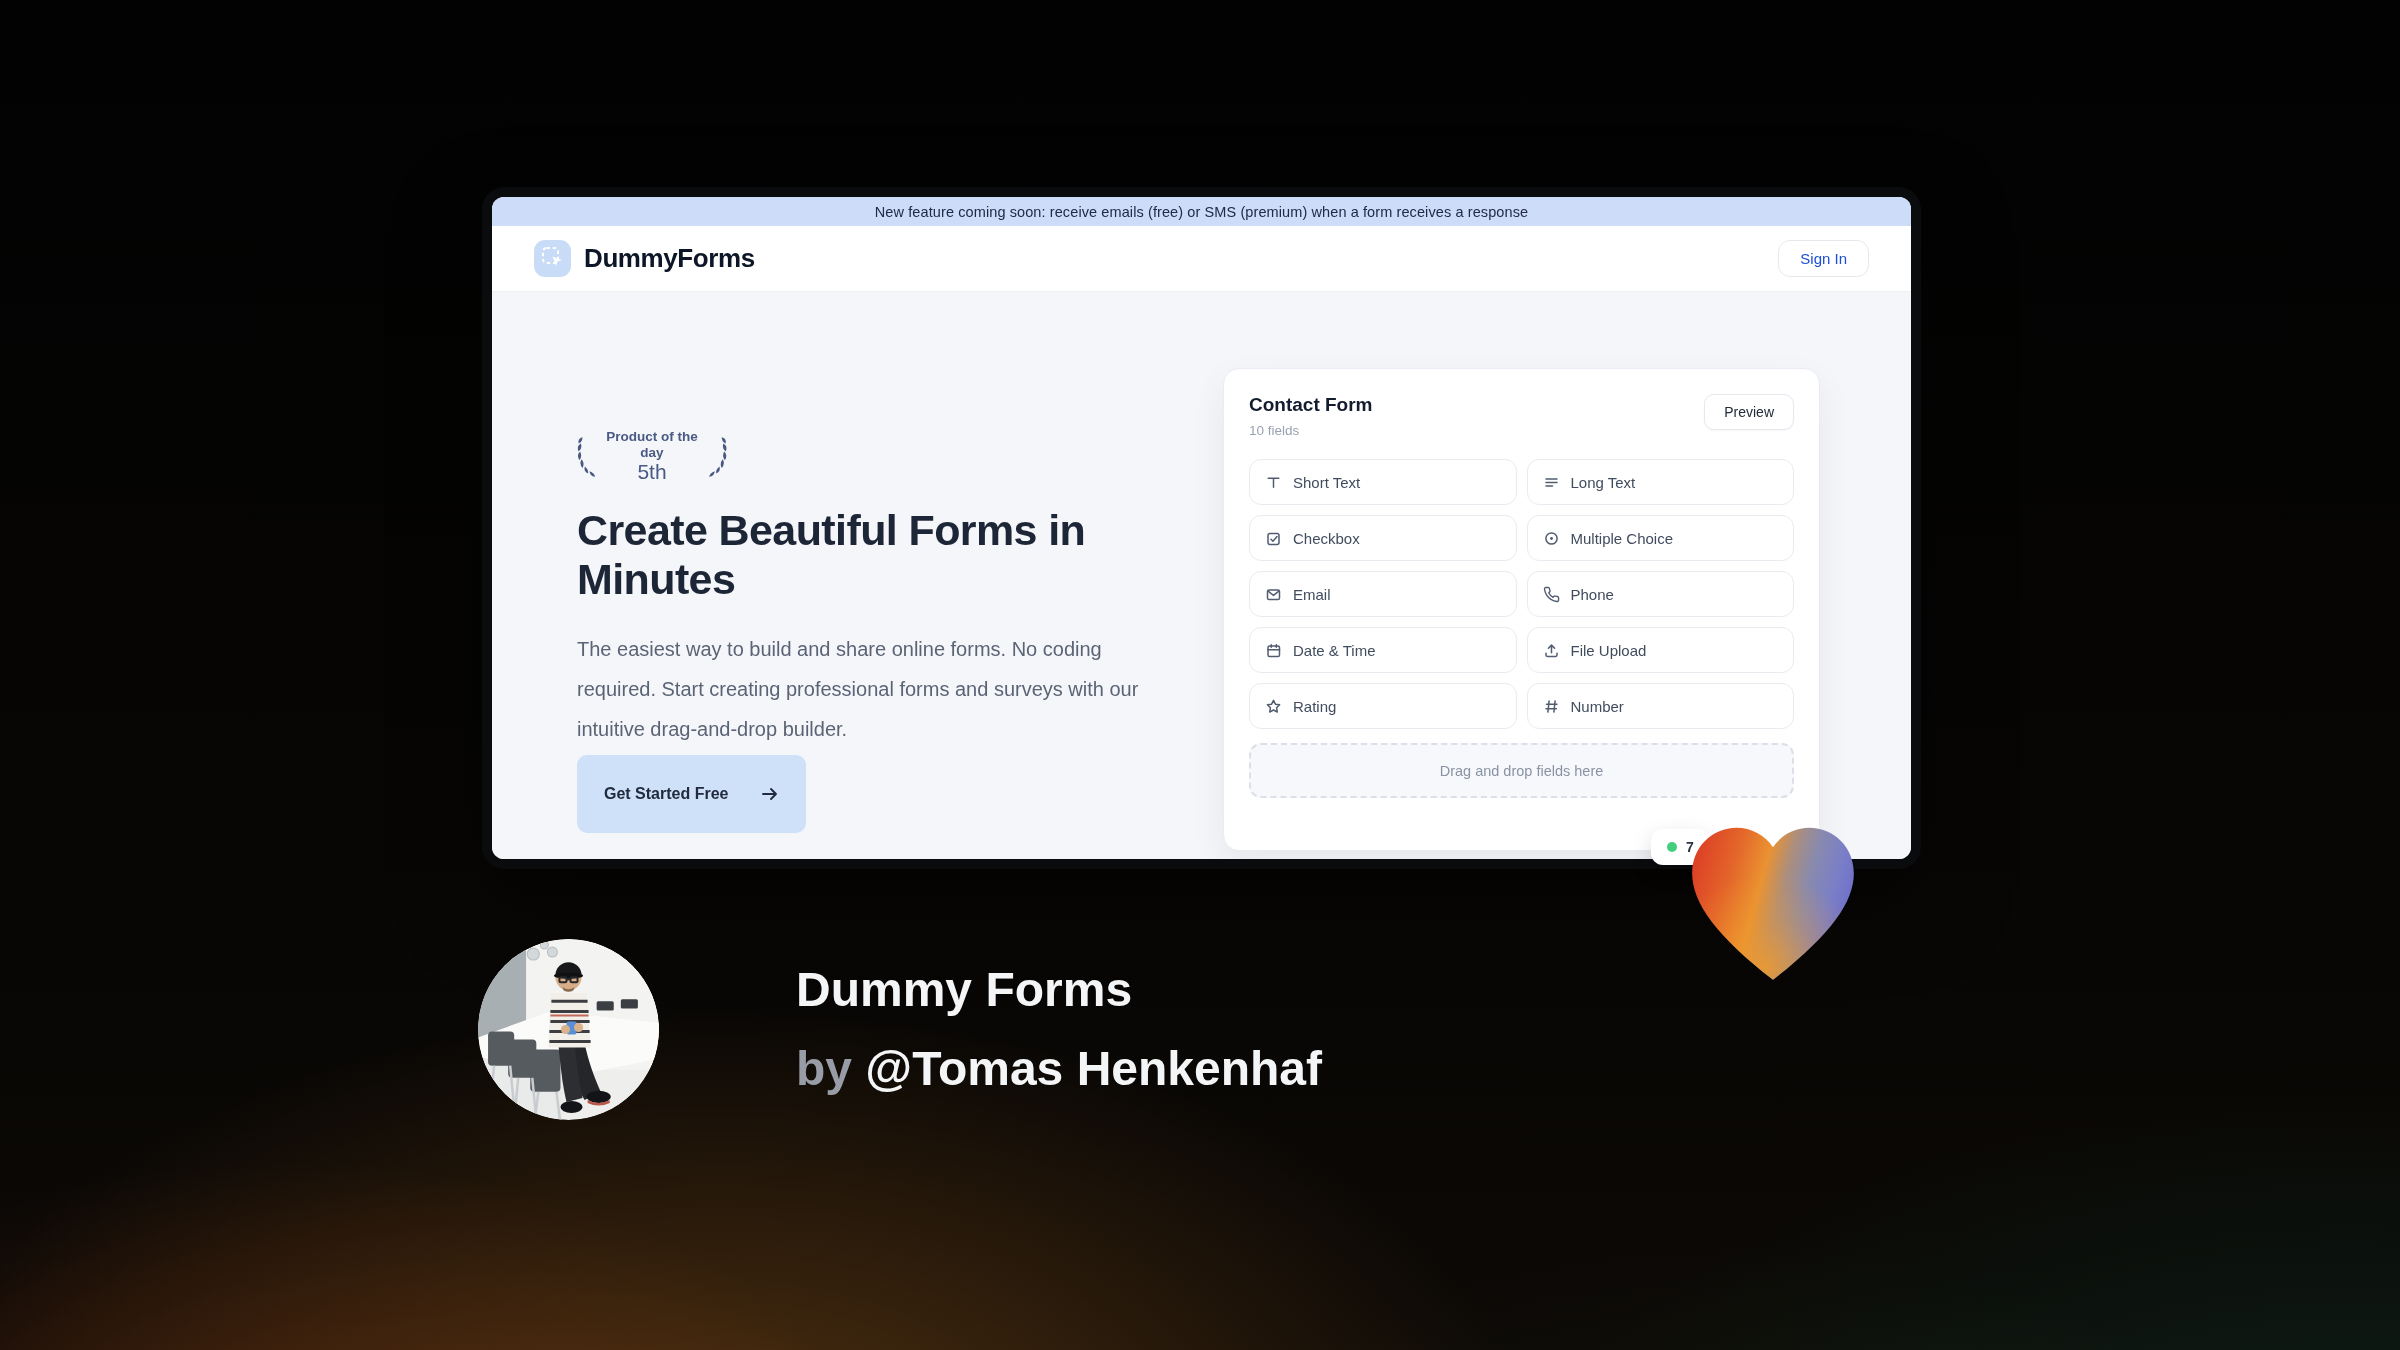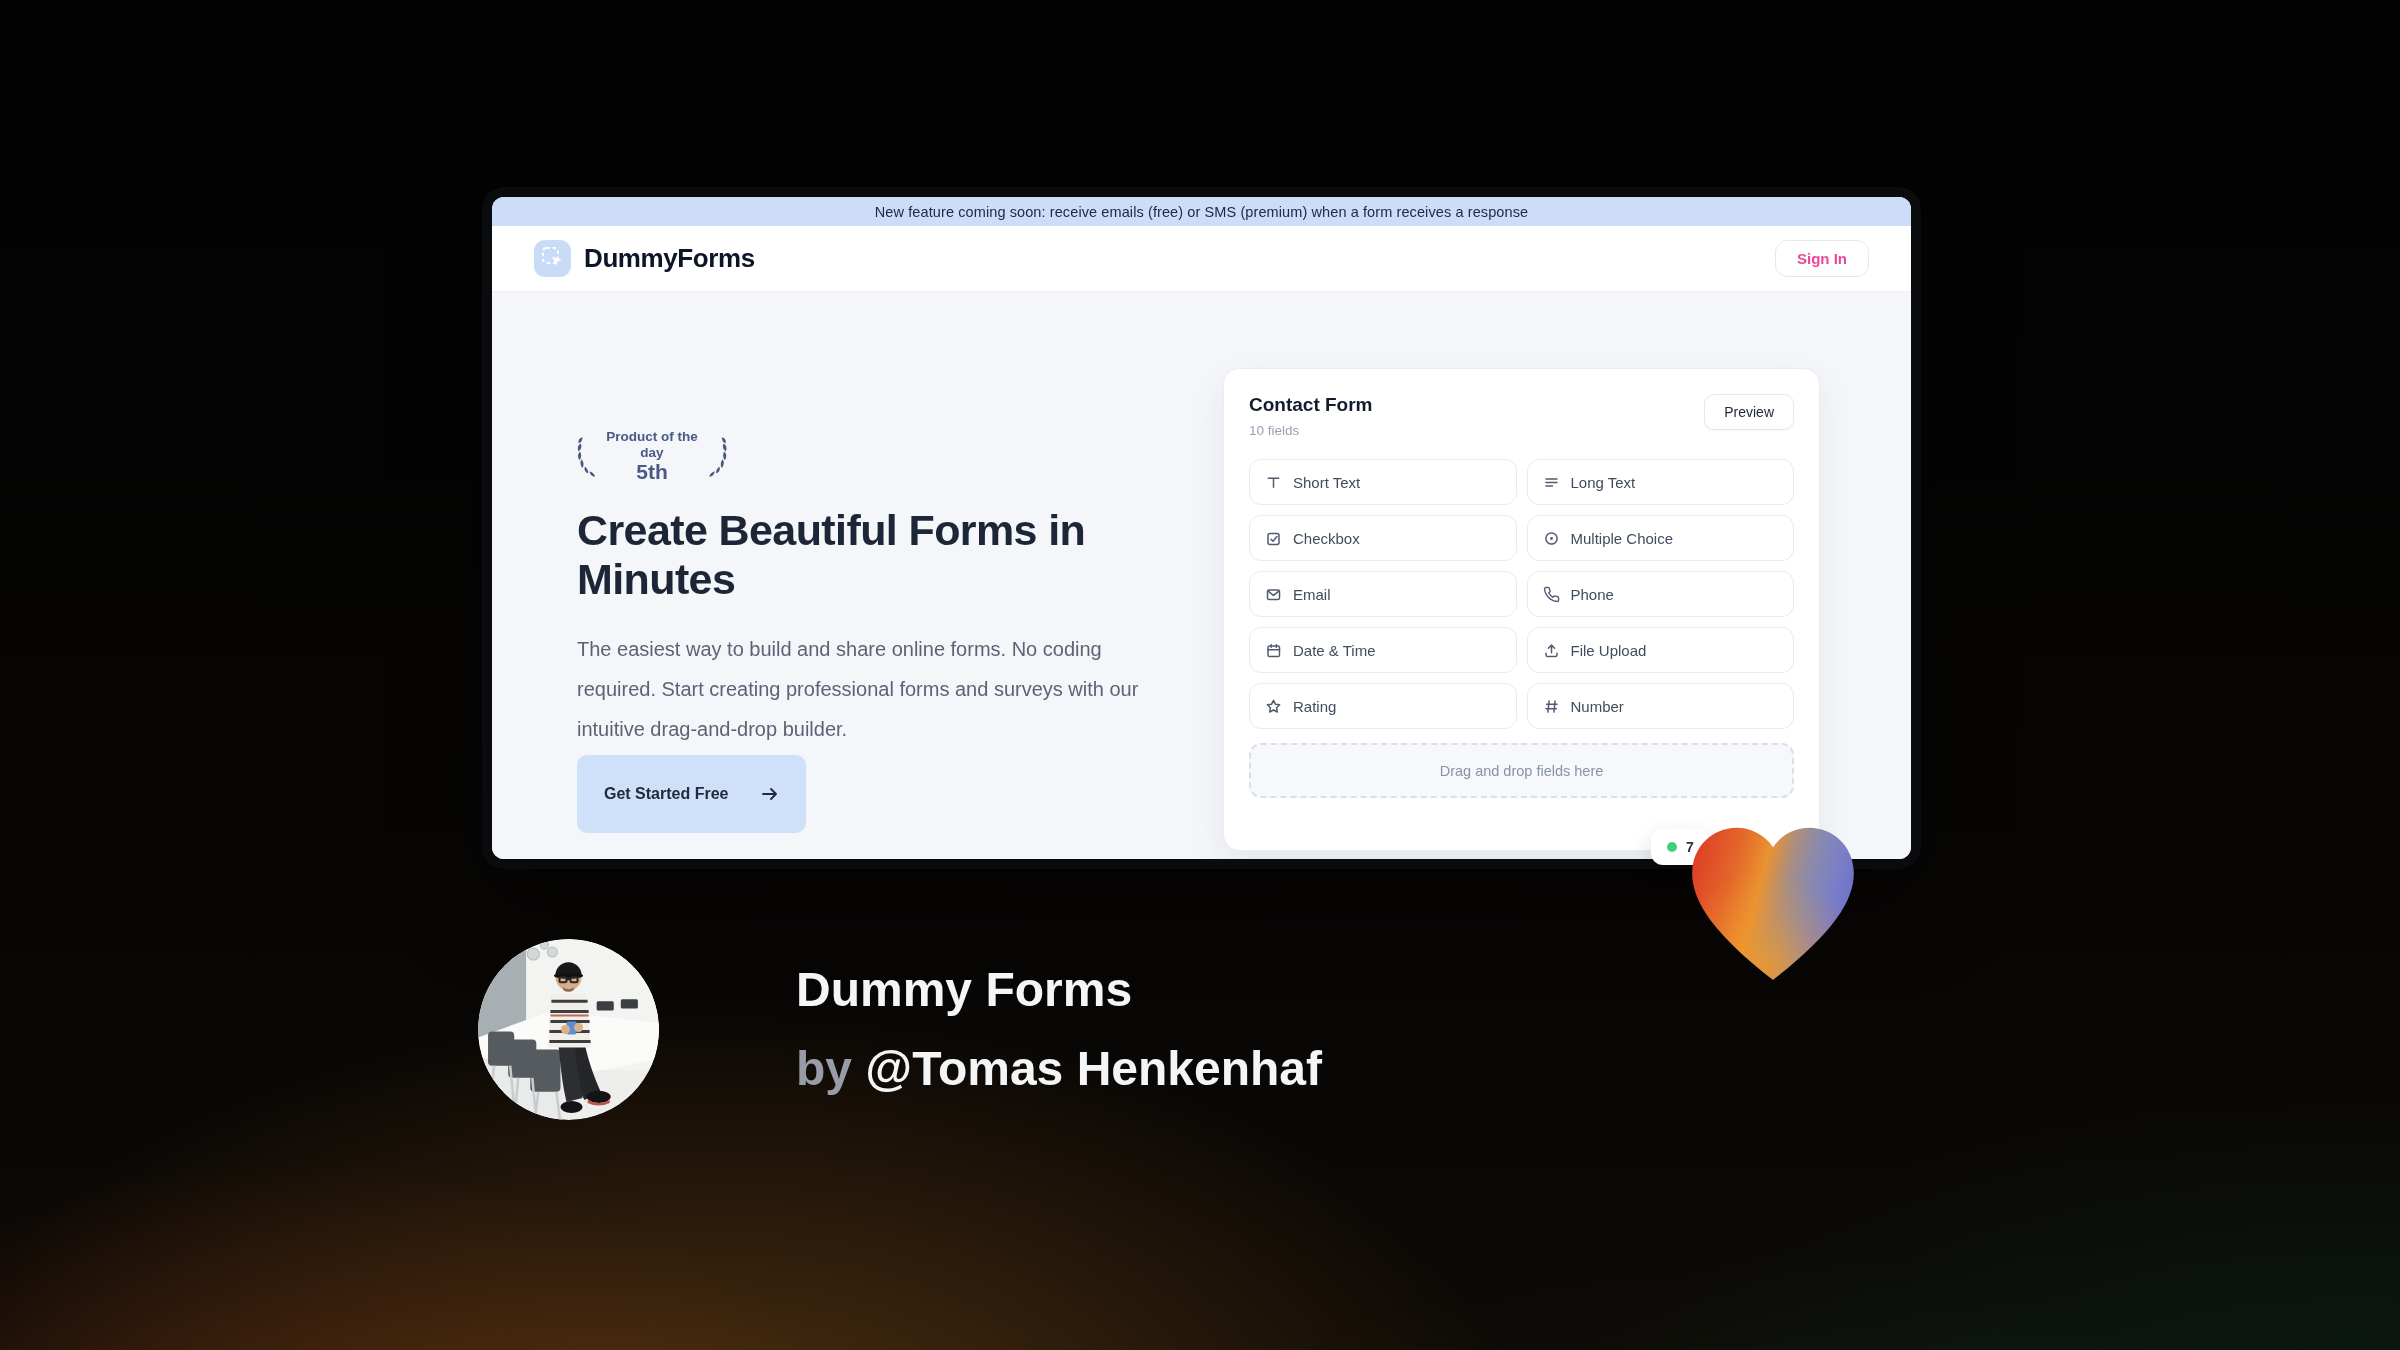--- a/index.html
+++ b/index.html
@@ -29,29 +29,29 @@
     height:66px;background:#fff;display:flex;align-items:center;
     padding:0 42px;border-bottom:1px solid #eef0f4;
   }
   .logo-box{
     width:37px;height:37px;border-radius:11px;background:#c9dcf7;
     display:flex;align-items:center;justify-content:center;flex:0 0 auto;
   }
   .brand{font-size:26px;font-weight:700;color:#0d1628;letter-spacing:-0.4px;margin-left:13px;}
   .signin{
     margin-left:auto;background:#fff;border:1px solid #e6e8ed;border-radius:12px;
-    padding:9px 21px;font-size:15px;color:#ec4899;font-weight:700;cursor:pointer;
+    padding:9px 21px;font-size:15px;color:#1d4ed8;font-weight:400;cursor:pointer;
   }
   .appbody{position:relative;height:567px;background:#f5f6f9;}
   
   .hero{position:absolute;left:85px;top:137px;width:580px;}
   .award{display:flex;align-items:center;gap:7px;color:#495a84;width:150px;margin-left:0;}
   .award-text{text-align:center;line-height:1.15;}
   .award-top{font-size:13.5px;font-weight:700;}
-  .award-rank{font-size:21px;font-weight:700;}
+  .award-rank{font-size:21px;font-weight:400;}
   .hero h1{
     margin:22px 0 0 0;font-size:43px;line-height:49px;font-weight:700;
     color:#1d2637;letter-spacing:-0.6px;width:545px;
   }
   .hero p{margin:25px 0 6px 0;font-size:20px;line-height:40px;color:#5b6476;width:578px;}
   .cta{
     display:inline-flex;align-items:center;gap:33px;
     background:#cfe1f9;color:#212b3d;font-size:16px;font-weight:600;
     border:none;border-radius:10px;padding:30px 27px;cursor:pointer;
   }

